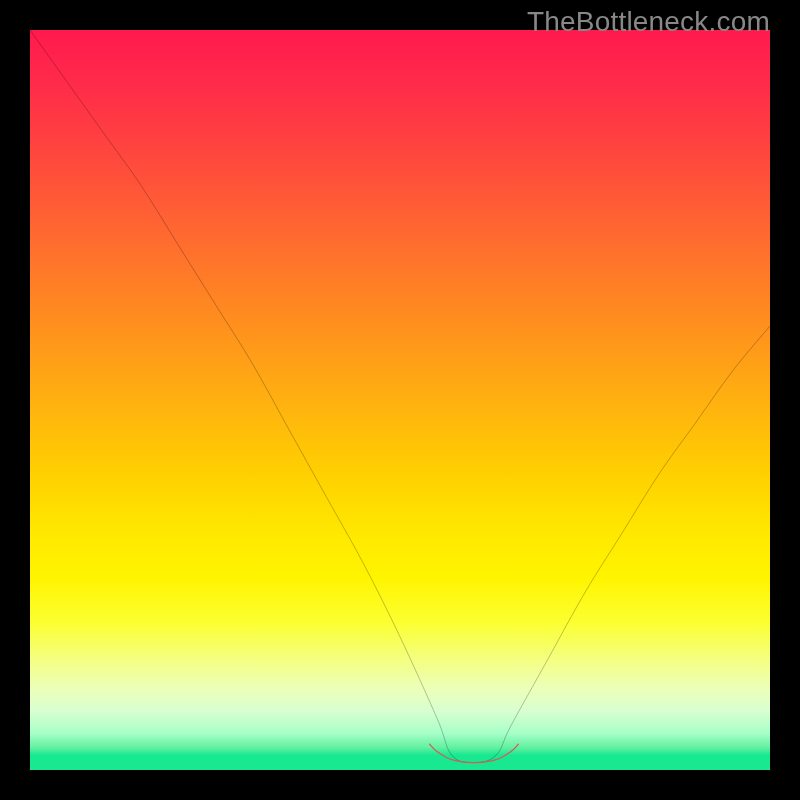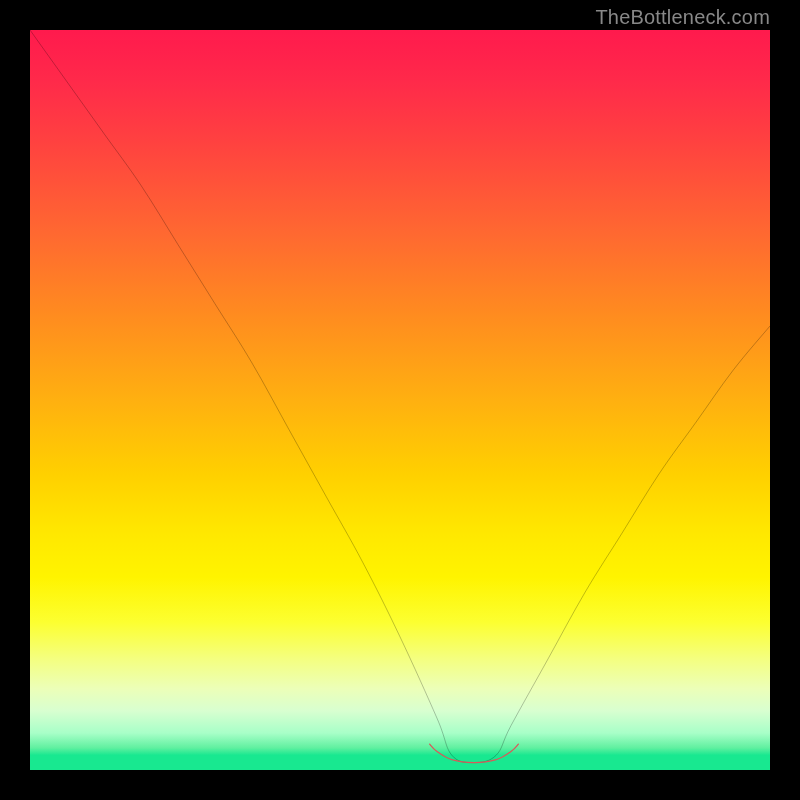--- a/index.html
+++ b/index.html
@@ -54,21 +54,21 @@
     position: absolute;
     inset: 0;
     width: 740px;
     height: 740px;
   }
   .watermark {
     position: absolute;
     top: 6px;
     right: 30px;
     color: #888;
-    font-size: 20px;
+    font-size: 28px;
     font-weight: 500;
     letter-spacing: 0.2px;
   }
 </style>
 </head>
 <body>
 
 <div class="frame">
 
   <div class="plot-area">

